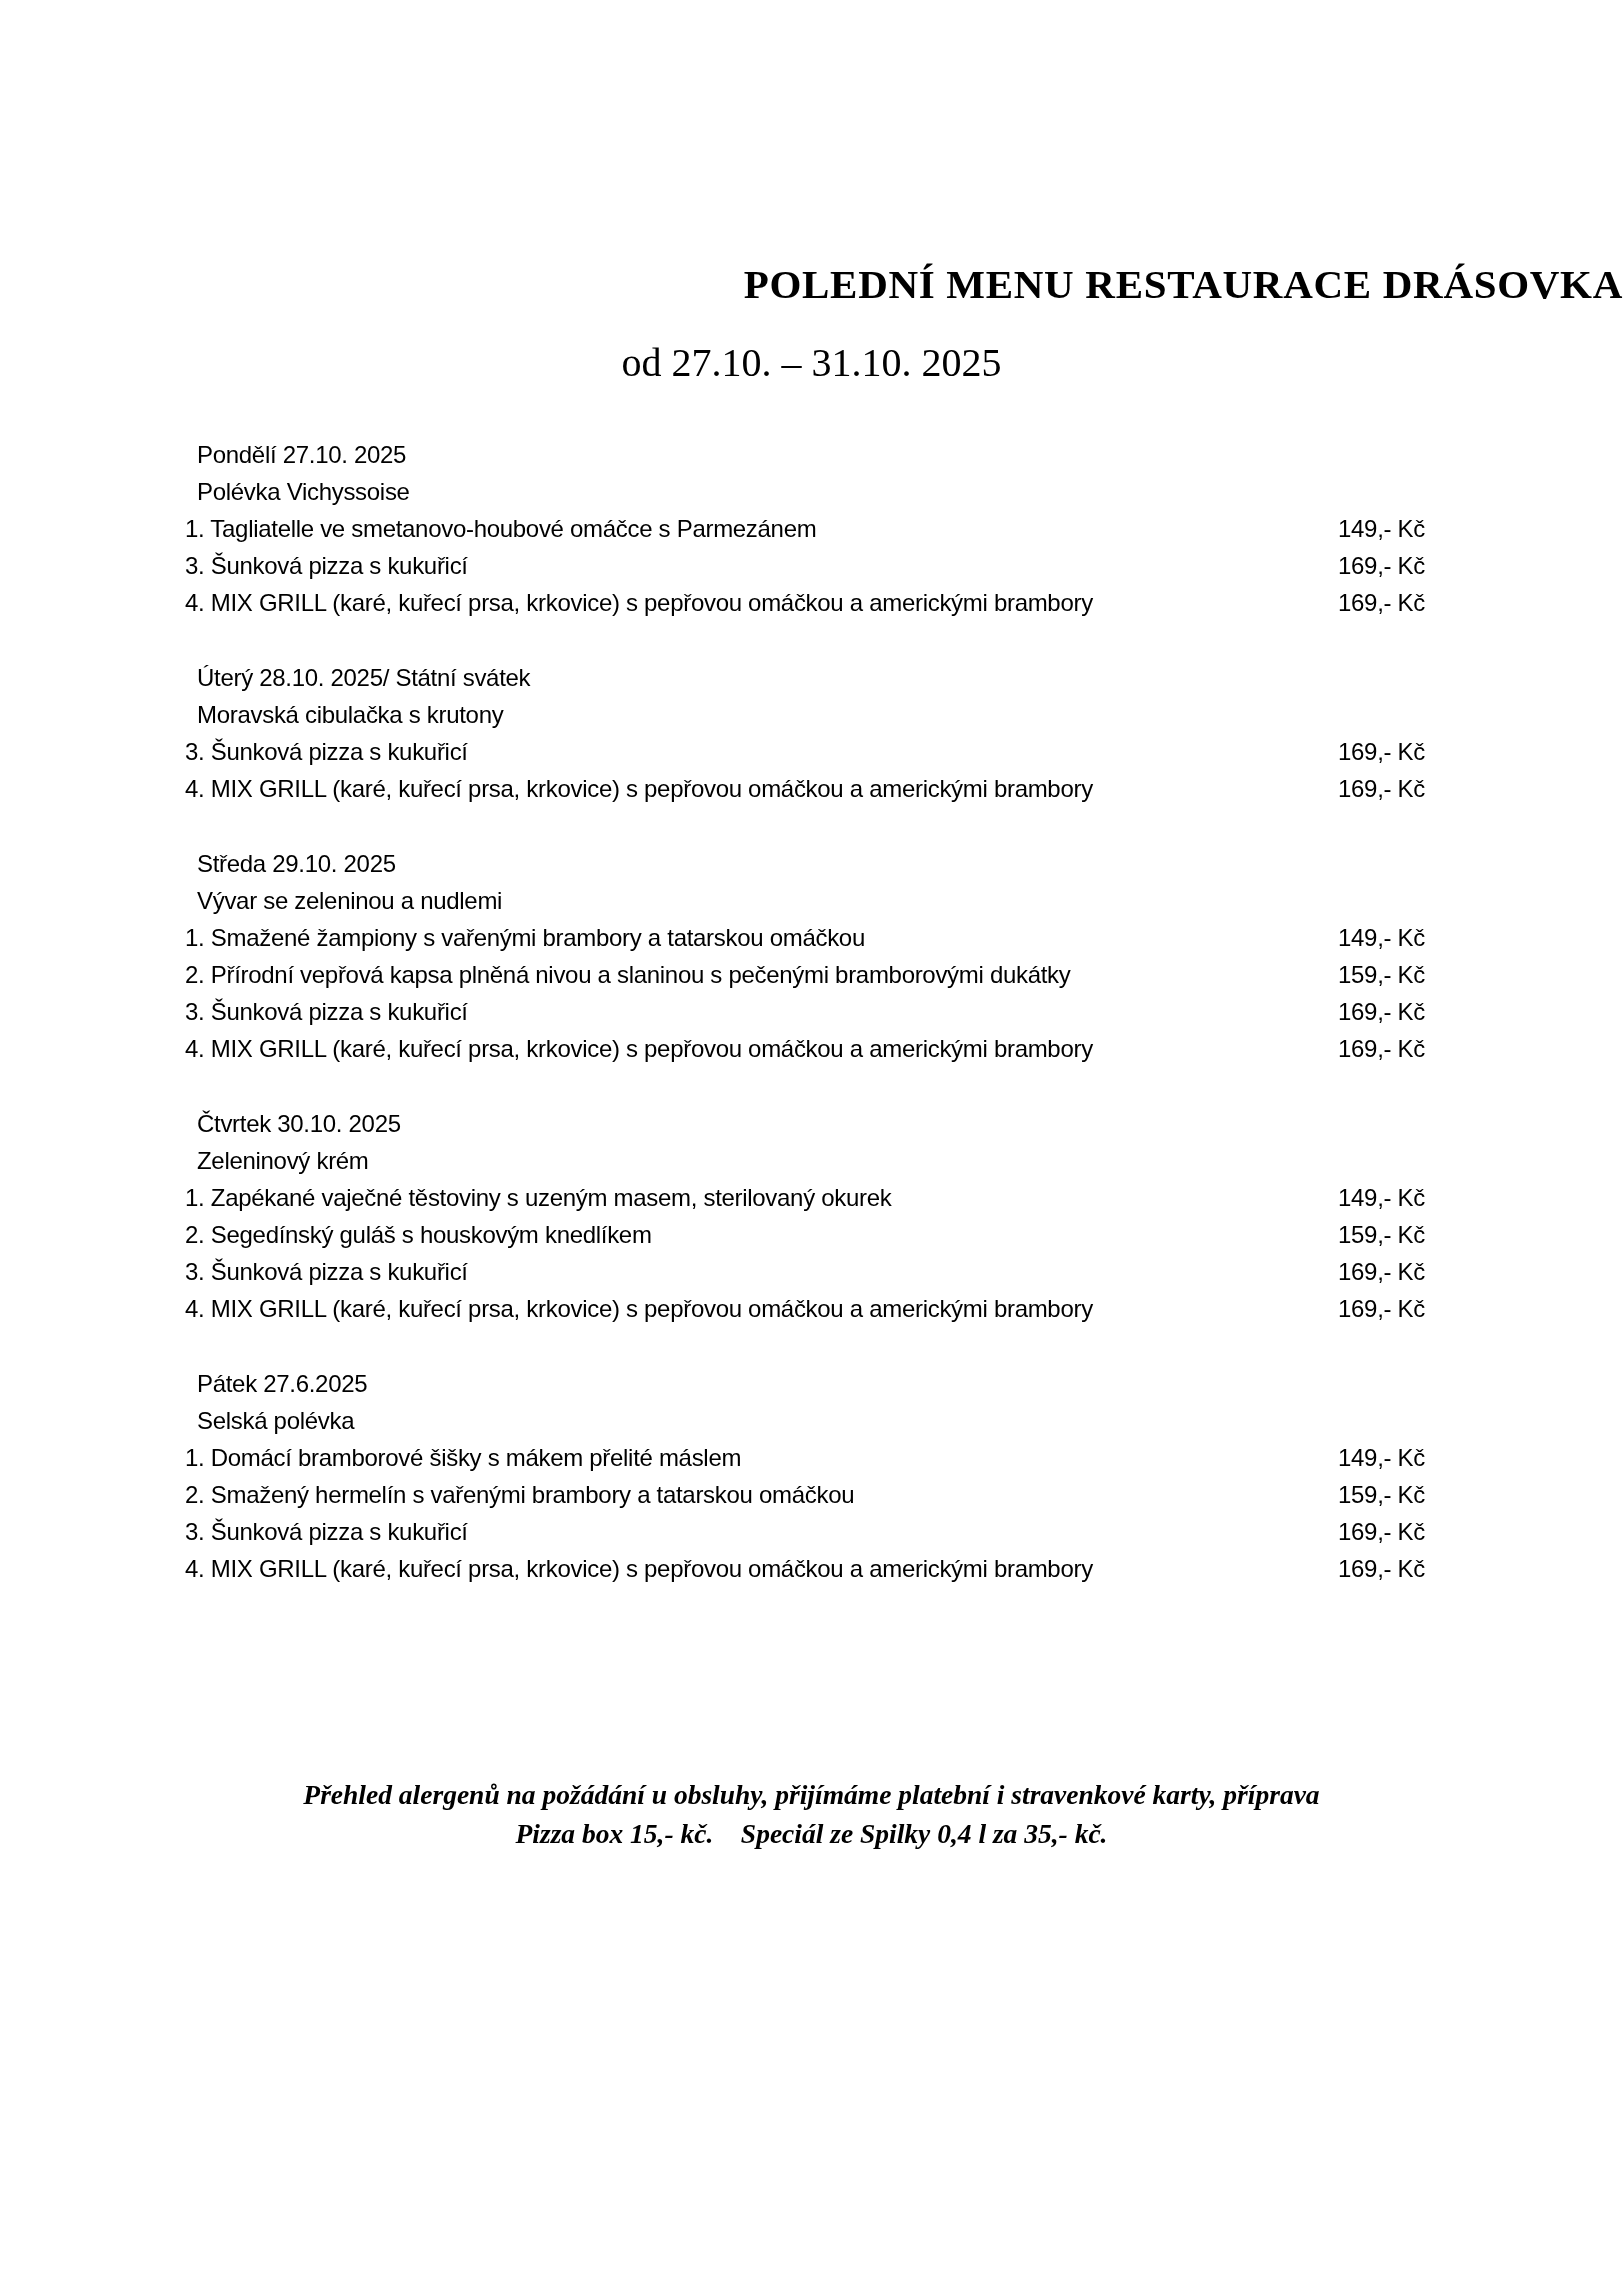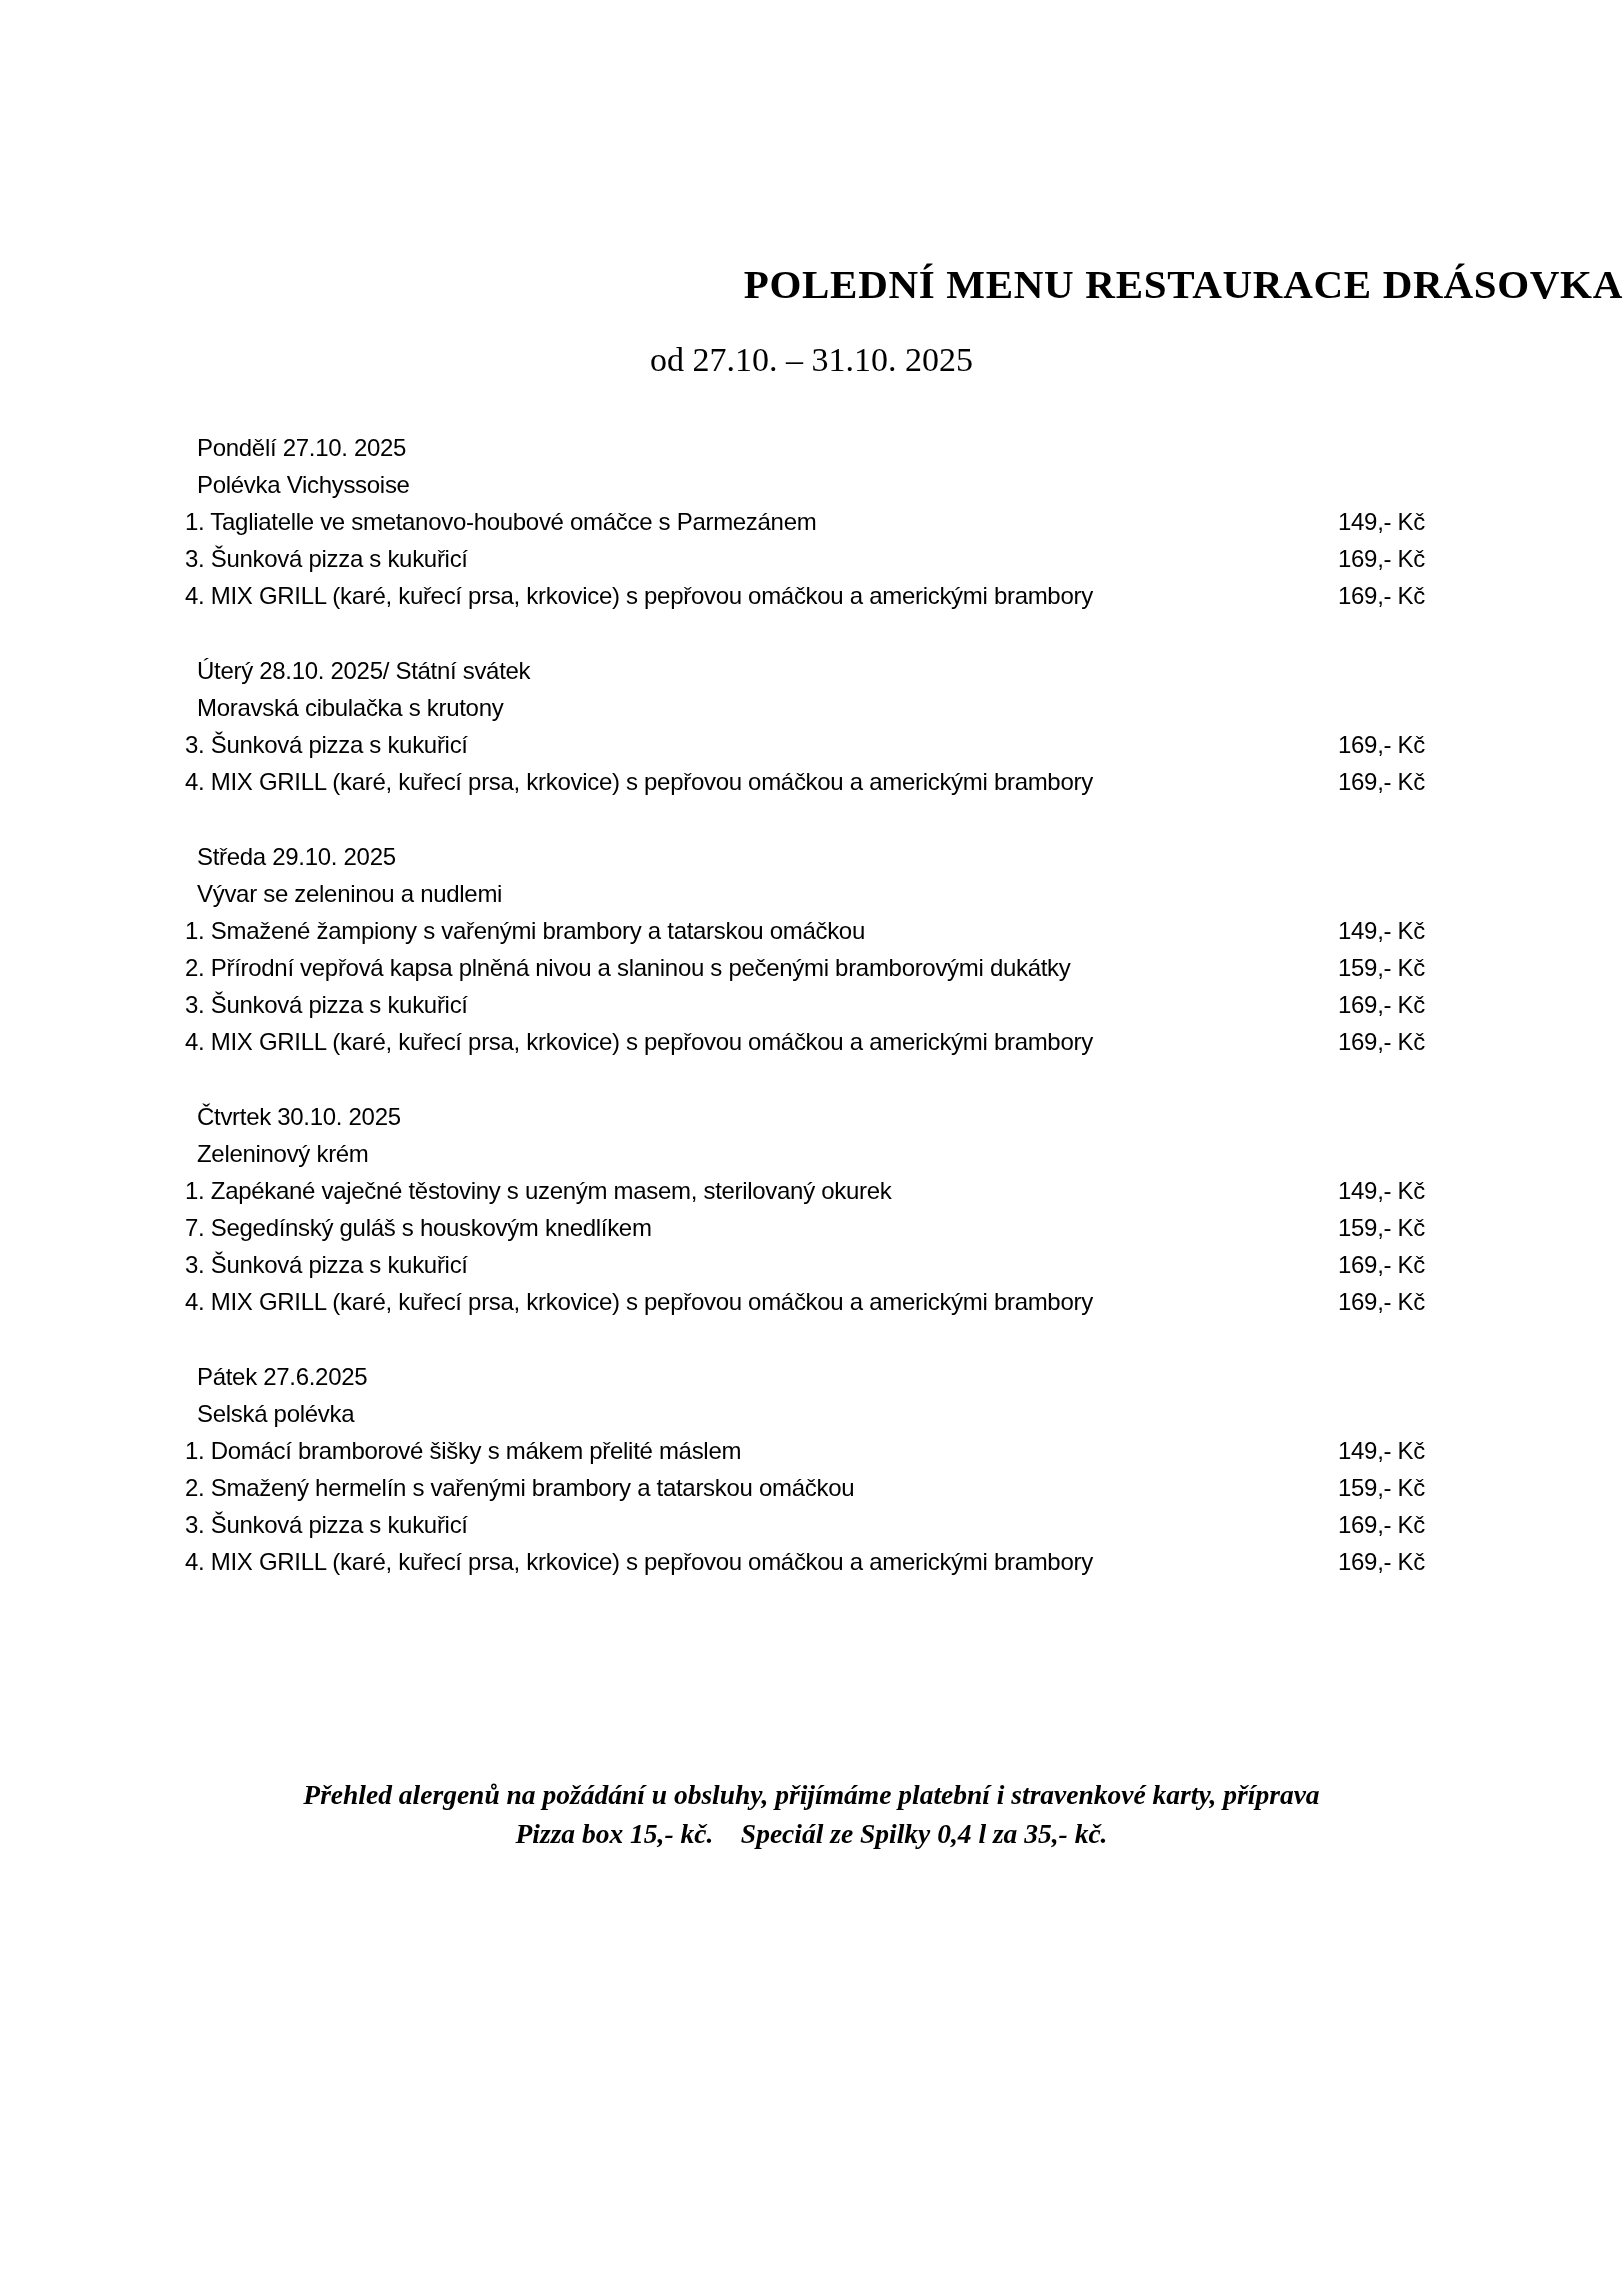--- a/index.html
+++ b/index.html
@@ -24,21 +24,21 @@
     font-weight: bold;
     font-size: 41px;
     letter-spacing: 0.7px;
     line-height: 1.1;
   }
   .doc-subtitle {
     margin-top: 34px;
     text-align: center;
     font-family: "Liberation Serif", serif;
     font-weight: normal;
-    font-size: 34px;
+    font-size: 40px;
     line-height: 1.1;
   }
   
   .menu {
     margin: 51px 198px 0 185px; 
     font-family: "Liberation Sans", sans-serif;
     font-size: 24px;
     letter-spacing: -0.3px;
     line-height: 37px;
   }
@@ -141,21 +141,21 @@
     </div>
 
     <div class="day-section">
       <div class="day-heading">Čtvrtek 30.10. 2025</div>
       <div class="soup-name">Zeleninový krém</div>
       <div class="menu-row">
         <span class="item-name">1. Zapékané vaječné těstoviny s uzeným masem, sterilovaný okurek</span>
         <span class="item-price">149,- Kč</span>
       </div>
       <div class="menu-row">
-        <span class="item-name">7. Segedínský guláš s houskovým knedlíkem</span>
+        <span class="item-name">2. Segedínský guláš s houskovým knedlíkem</span>
         <span class="item-price">159,- Kč</span>
       </div>
       <div class="menu-row">
         <span class="item-name">3. Šunková pizza s kukuřicí</span>
         <span class="item-price">169,- Kč</span>
       </div>
       <div class="menu-row">
         <span class="item-name">4. MIX GRILL (karé, kuřecí prsa, krkovice) s pepřovou omáčkou a americkými brambory</span>
         <span class="item-price">169,- Kč</span>
       </div>

